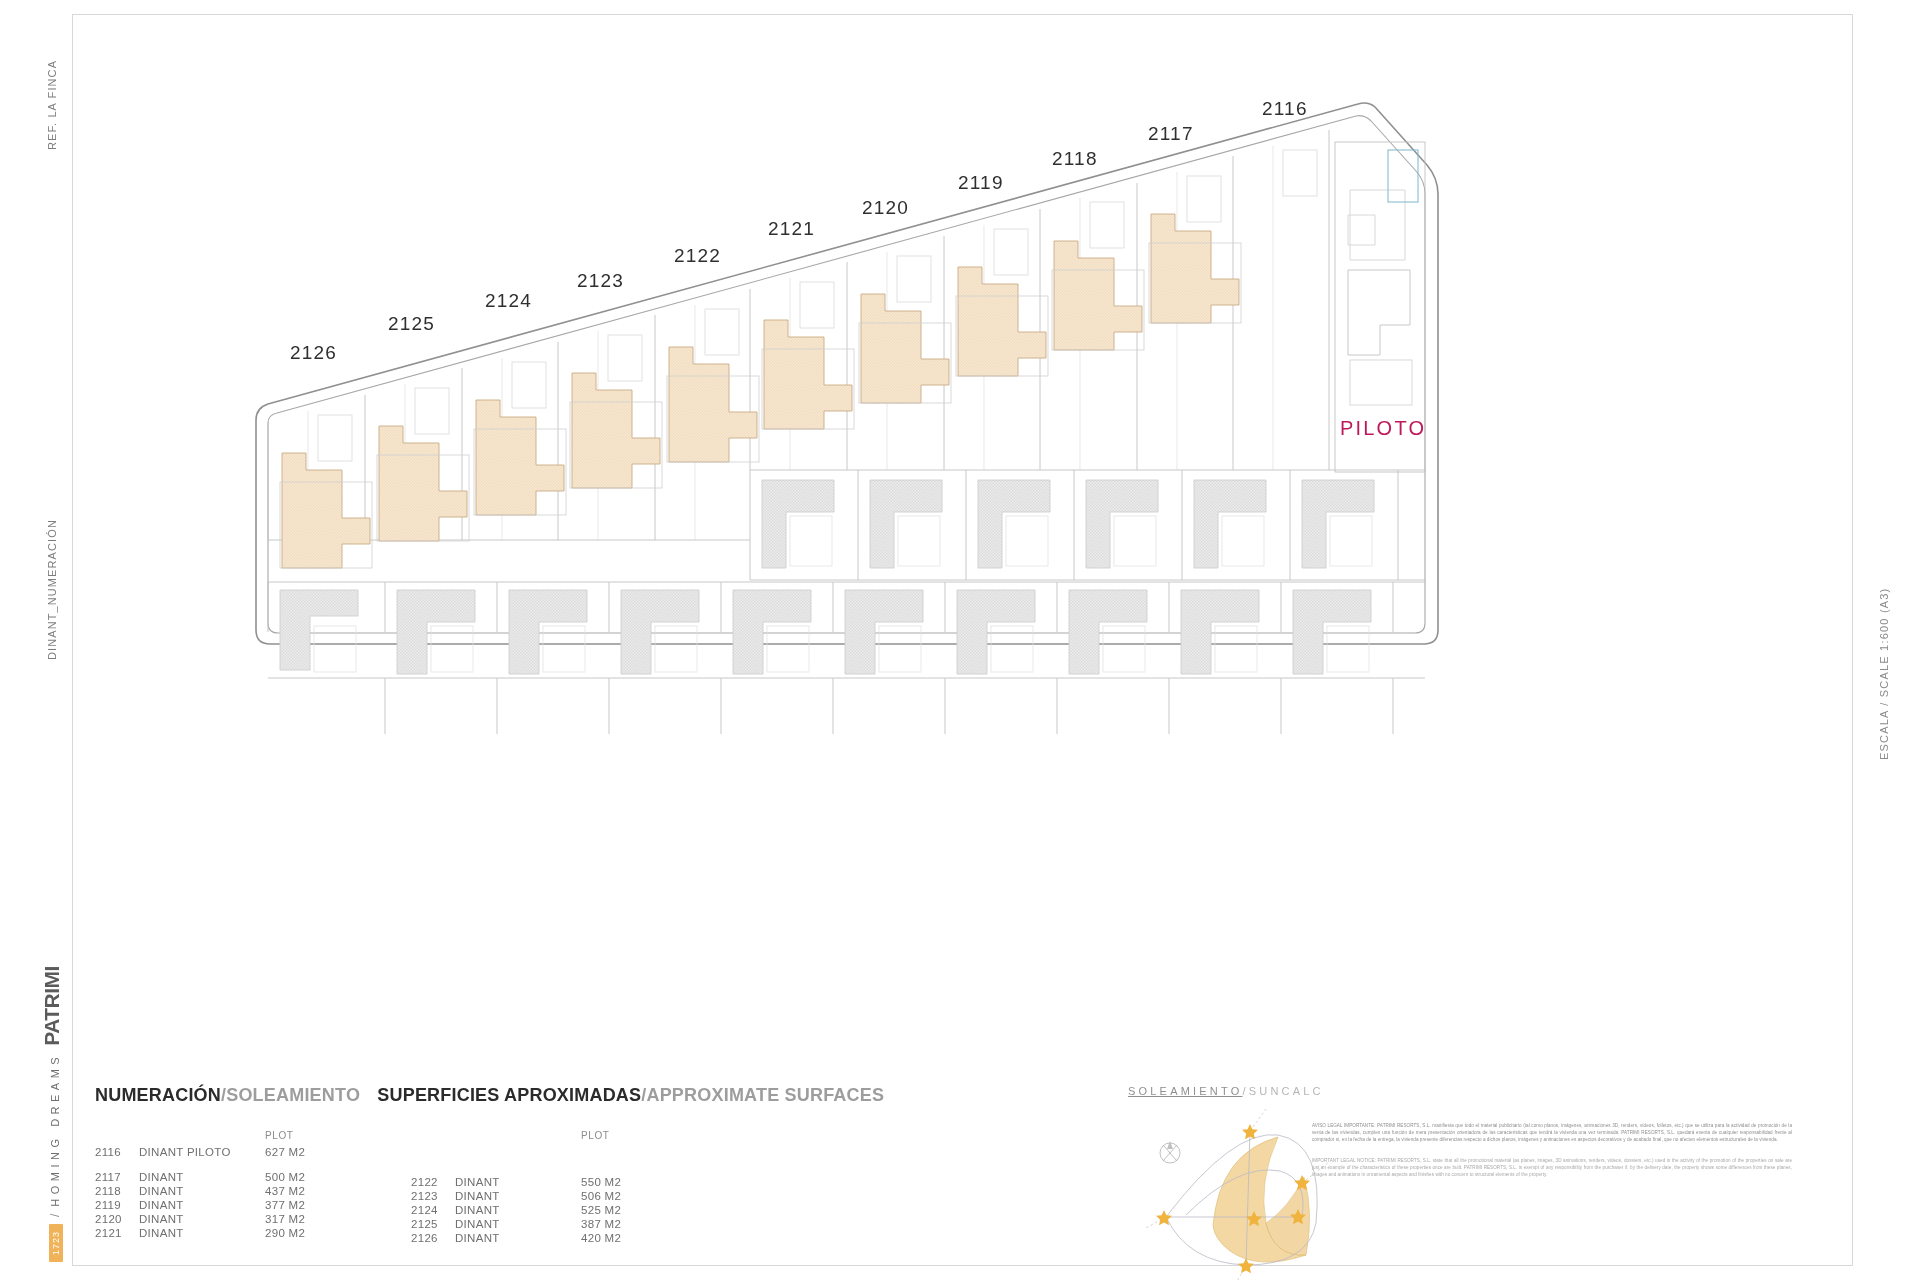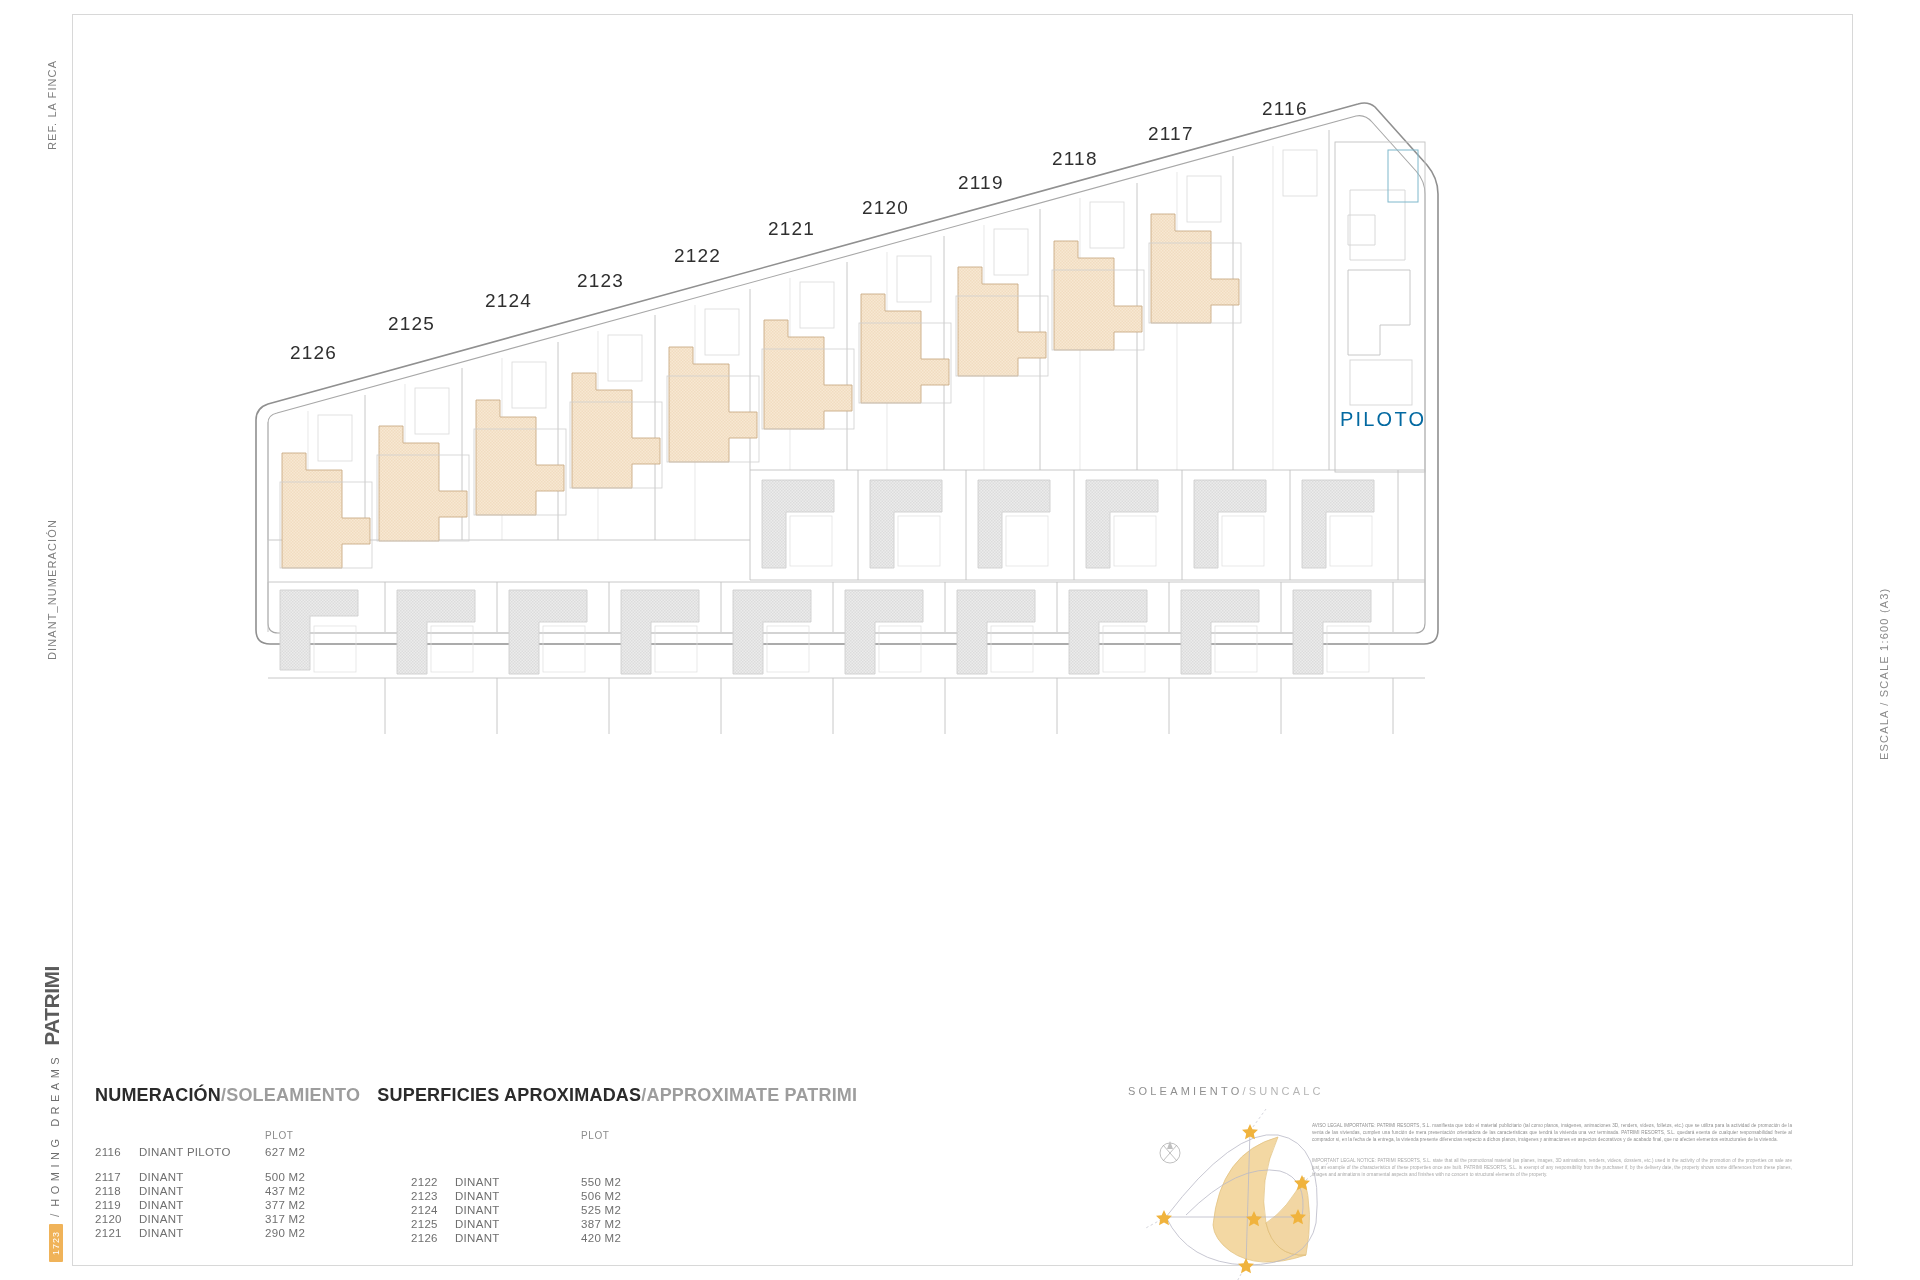--- a/index.html
+++ b/index.html
@@ -52,21 +52,21 @@
 
   
   #siteplan{position:absolute;left:250px;top:70px;width:1430px;height:770px;}
   #siteplan svg{display:block;}
 
   .plotnum{
     position:absolute;font-size:19px;color:#2f2f2f;letter-spacing:1.2px;
     font-family:"Liberation Sans",sans-serif;
   }
   #piloto-label{
-    position:absolute;font-size:20px;letter-spacing:2.2px;color:#0369a1;
+    position:absolute;font-size:20px;letter-spacing:2.2px;color:#be185d;margin-top:9px;
   }
 
   
   #legend{position:absolute;left:95px;top:1085px;width:880px;}
   #legend-title{font-size:18px;font-weight:700;letter-spacing:0.2px;margin-bottom:22px;}
   #legend-title .lt-es{color:#2b2b2b;text-align:center;}
   #legend-title .lt-en{color:#9d9d9d;font-weight:700;}
   #legend-title .lt-gap{display:inline-block;width:12px;}
 
   .plot-head{font-size:10px;color:#8b8b8b;letter-spacing:0.6px;margin-top:8px;}
@@ -76,21 +76,21 @@
   .c-type{width:126px;}
   .c-area{width:86px;}
   #legend-cols{display:flex;}
   .legend-col{}
   .head-row td{padding-bottom:4px;}
   .gap-row td{height:9px;}
 
   
   #suncalc{position:absolute;left:1128px;top:1085px;width:270px;}
   #suncalc-title{font-size:11px;letter-spacing:3.2px;color:#9a9a9a;margin-bottom:8px;}
-  #suncalc-title .sc-es{color:#8f8f8f;}
+  #suncalc-title .sc-es{color:#8f8f8f;text-decoration:underline;}
   #suncalc-title .sc-en{color:#b5b5b5;text-align:center;}
   #sundiag{margin-left:10px;}
 
   
   #legal{position:absolute;left:1312px;top:1122px;width:480px;}
   .legal-p{
     font-size:4.6px;line-height:7.2px;color:#8e8e8e;text-align:justify;
     letter-spacing:0.05px;margin:0 0 13px 0;
   }
   .legal-p.en{color:#a8a8a8;}
@@ -339,21 +339,21 @@
     <div class="plotnum" style="left:802px;top:78px">2118</div>
     <div class="plotnum" style="left:898px;top:53px">2117</div>
     <div class="plotnum" style="left:1012px;top:28px">2116</div>
 
     <div id="piloto-label" style="left:1090px;top:338px">PILOTO</div>
   </div>
 
   <div id="legend">
     <div id="legend-title">
       <span class="lt-es">NUMERACIÓN</span><span class="lt-en">/SOLEAMIENTO</span><span class="lt-gap"></span>
-      <span class="lt-es">SUPERFICIES APROXIMADAS</span><span class="lt-en">/APPROXIMATE PATRIMI</span>
+      <span class="lt-es">SUPERFICIES APROXIMADAS</span><span class="lt-en">/APPROXIMATE SURFACES</span>
     </div>
 
     <div id="legend-cols">
       <div class="legend-col">
         <table class="tbl" cellspacing="0" cellpadding="0">
           <tbody>
               <tr class="head-row">
             <td class="c-num"></td>
             <td class="c-type"></td>
             <td class="c-area"><span class="plot-head">PLOT</span></td>

